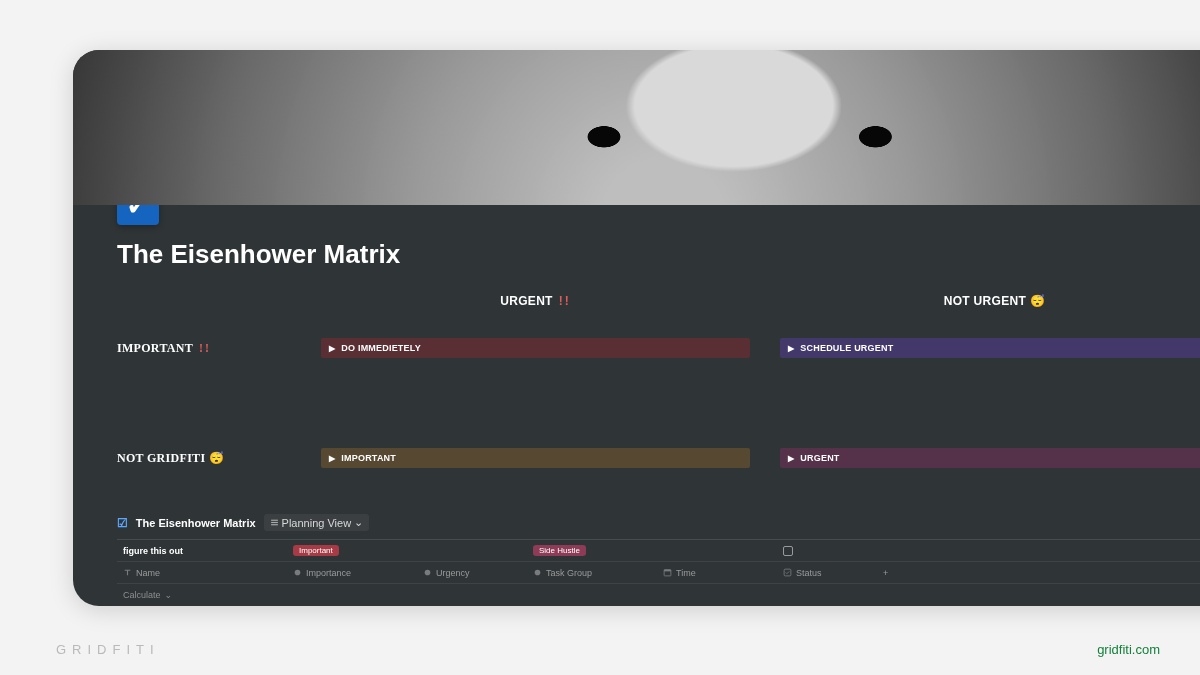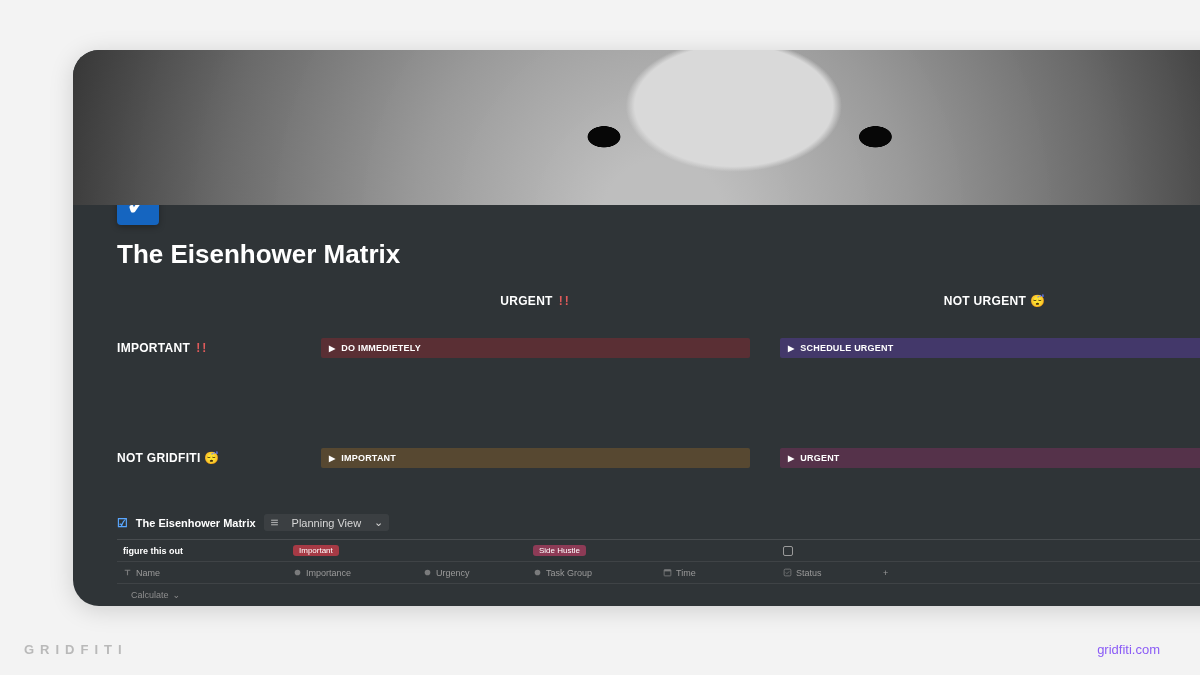--- a/index.html
+++ b/index.html
@@ -70,20 +70,21 @@
     font-size: 12px;
     font-weight: 700;
     color: #fff;
     letter-spacing: 0.3px;
   }
   .row-header {
     font-size: 12px;
     font-weight: 700;
     color: #fff;
     letter-spacing: 0.3px;
+    font-family: Liberation Serif, serif;
   }
   .marks-red { color: #e05b5b; font-weight: 800; margin-left: 6px; letter-spacing: 2px; }
   .emoji { margin-left: 4px; }
 
   .matrix-gap { height: 30px; }
 
   .toggle-bar {
     display: flex;
     align-items: center;
     height: 20px;
@@ -113,21 +114,21 @@
   .db-head {
     display: flex;
     align-items: center;
     gap: 8px;
     font-size: 11px;
     color: #fff;
     font-weight: 600;
   }
   .db-head .check { color: #5aa7ff; font-size: 12px; }
   .db-head .view {
-    display: inline-flex; align-items: center; gap: 13px;
+    display: inline-flex; align-items: center; gap: 3px;
     font-weight: 500; color: #d7d7d7;
     background: rgba(255,255,255,0.06);
     padding: 2px 6px; border-radius: 3px;
   }
 
   .db-table { margin-top: 8px; border-top: 1px solid rgba(255,255,255,0.12); }
   .db-row {
     display: grid;
     grid-template-columns: 170px 130px 110px 130px 120px 100px 30px;
     align-items: center;
@@ -139,34 +140,34 @@
   .db-cell.header { color: #9a9a9a; font-weight: 500; }
   .tag {
     display: inline-block;
     padding: 1px 6px;
     border-radius: 3px;
     font-size: 8px;
     color: #fff;
   }
   .tag-red  { background: #a63a45; }
   .tag-pink { background: #8d3b56; }
-  .calc { text-align: right; padding-right: 10px; color: #8e8e8e; font-size: 9px; margin-left: 8px; }
+  .calc { text-align: right; padding-right: 10px; color: #8e8e8e; font-size: 9px; }
   .status-box {
     width: 10px; height: 10px; border: 1.3px solid #9a9a9a; border-radius: 2px;
   }
   .add-col { color: #9a9a9a; text-align: center; }
 
   
   .brand-left {
-    position: absolute; left: 24px; bottom: 18px;
-    letter-spacing: 6px; font-size: 13px; color: #b9b9b9; font-weight: bold;
+    position: absolute; left: 56px; bottom: 18px;
+    letter-spacing: 6px; font-size: 13px; color: #b9b9b9;
   }
   .brand-right {
     position: absolute; right: 40px; bottom: 18px;
-    font-size: 13px; color: #8b5cf6;
+    font-size: 13px; color: #15803d;
   }
 
   .ico { width: 9px; height: 9px; display: inline-block; opacity: 0.7; }
 </style>
 </head>
 <body>
 
 <div class="card">
 
   <div class="cover"></div>

